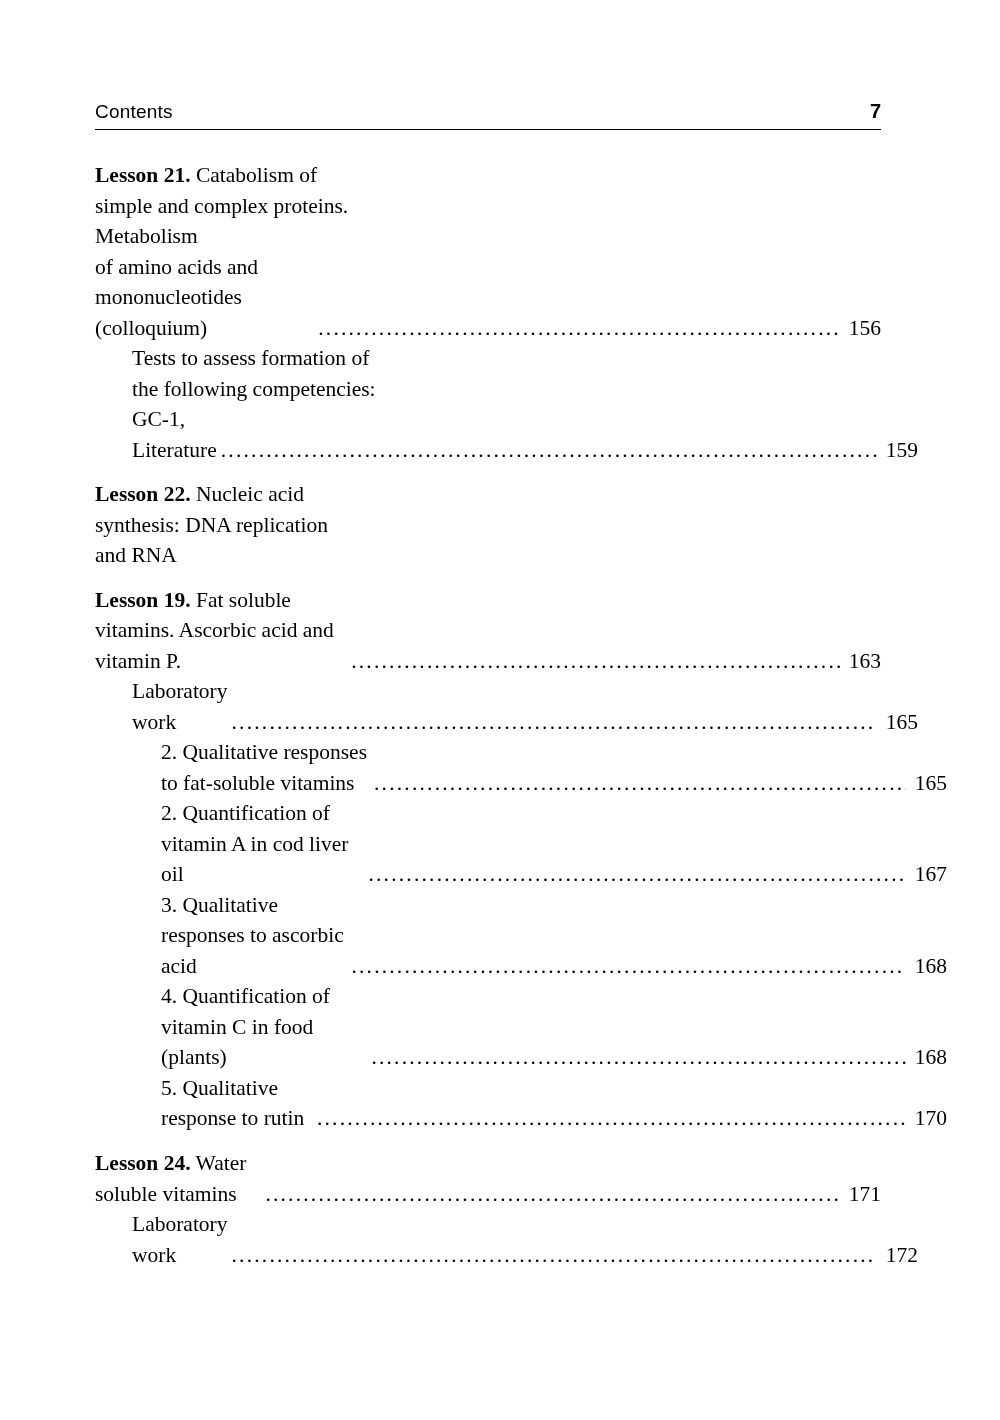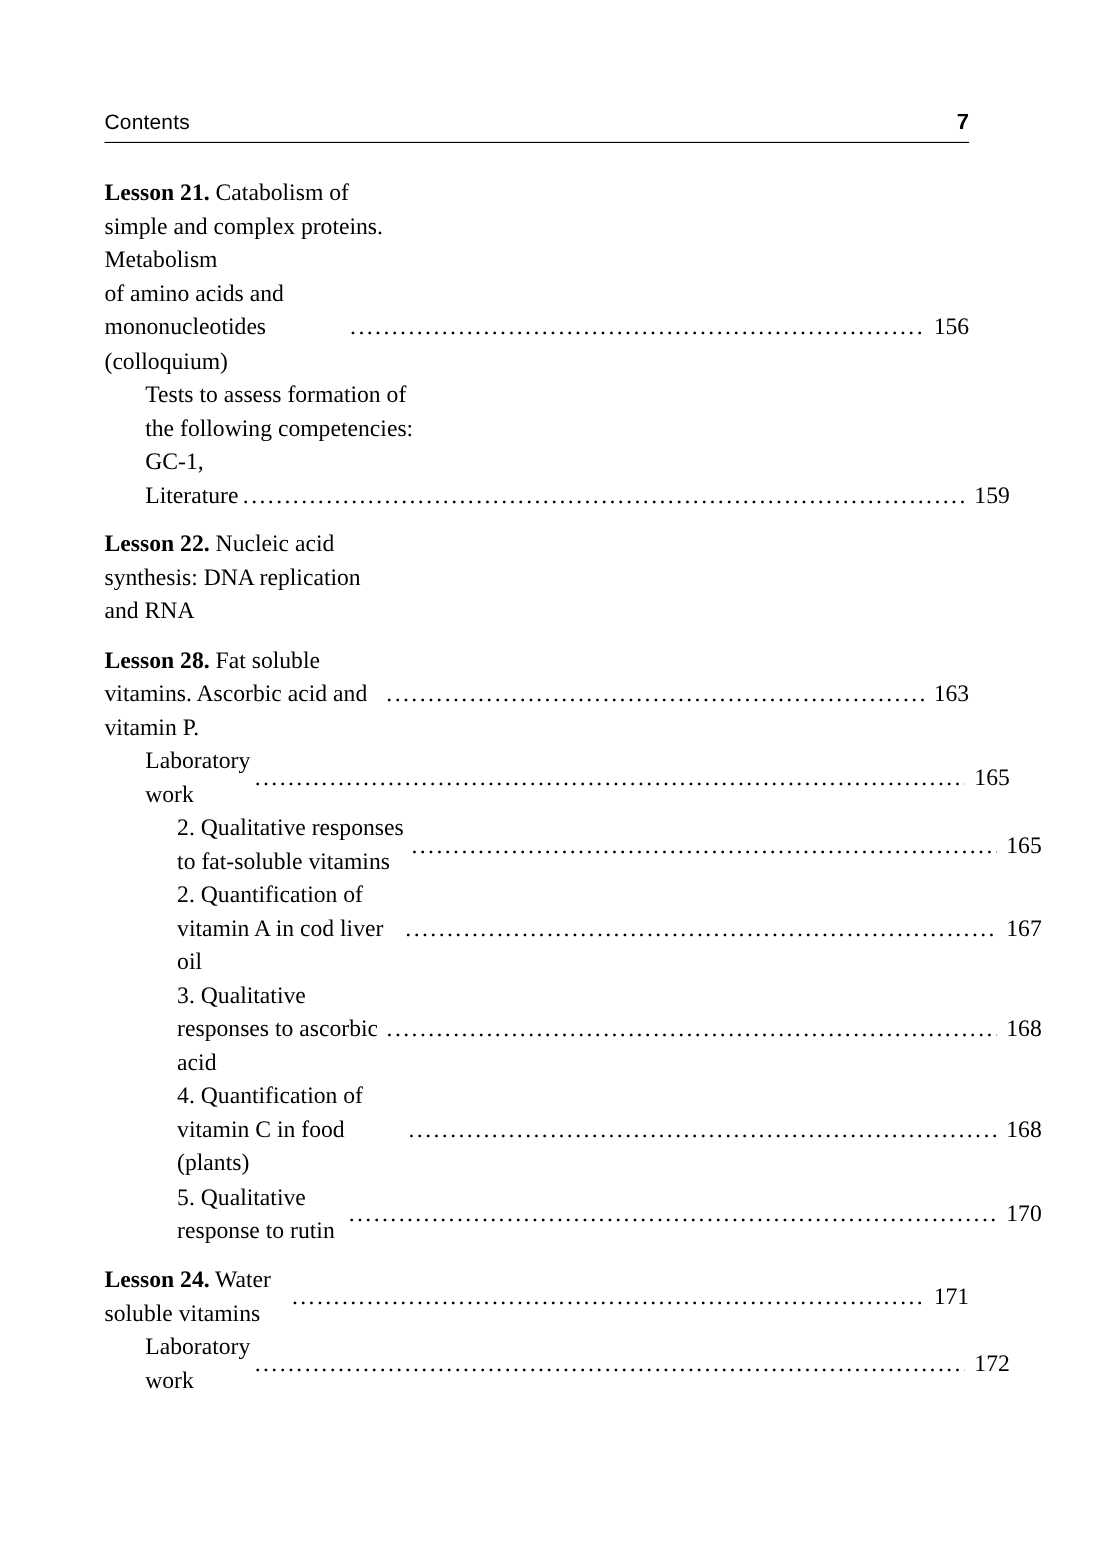--- a/index.html
+++ b/index.html
@@ -41,21 +41,21 @@
   .toc {
     font-size: 21.5px;
     line-height: 1.42;
   }
   .group {
     margin-bottom: 14px;
   }
   
   .row {
     display: flex;
-    align-items: center;
+    align-items: flex-end;
     width: 100%;
   }
   .row .txt {
     white-space: pre-wrap;
   }
   .row .leader {
     flex: 1 1 auto;
     overflow: hidden;
     white-space: nowrap;
     margin: 0 3px 0 4px;
@@ -118,21 +118,21 @@
       </div>
       <div class="group">
         <div class="row">
           <span class="txt"><span class="lesson-label">Lesson 22.</span> Nucleic acid synthesis: DNA replication and RNA</span>
           <span class="leader" style="visibility: hidden;"></span>
           <span class="pg"></span>
         </div>
       </div>
       <div class="group">
         <div class="row">
-          <span class="txt"><span class="lesson-label">Lesson 28.</span> Fat soluble vitamins. Ascorbic acid and vitamin P.</span>
+          <span class="txt"><span class="lesson-label">Lesson 19.</span> Fat soluble vitamins. Ascorbic acid and vitamin P.</span>
           <span class="leader"></span>
           <span class="pg">163</span>
         </div>
         <div class="row lvl-1">
           <span class="txt">Laboratory work</span>
           <span class="leader"></span>
           <span class="pg">165</span>
         </div>
         <div class="row lvl-2">
           <span class="txt">2. Qualitative responses to fat-soluble vitamins</span>

